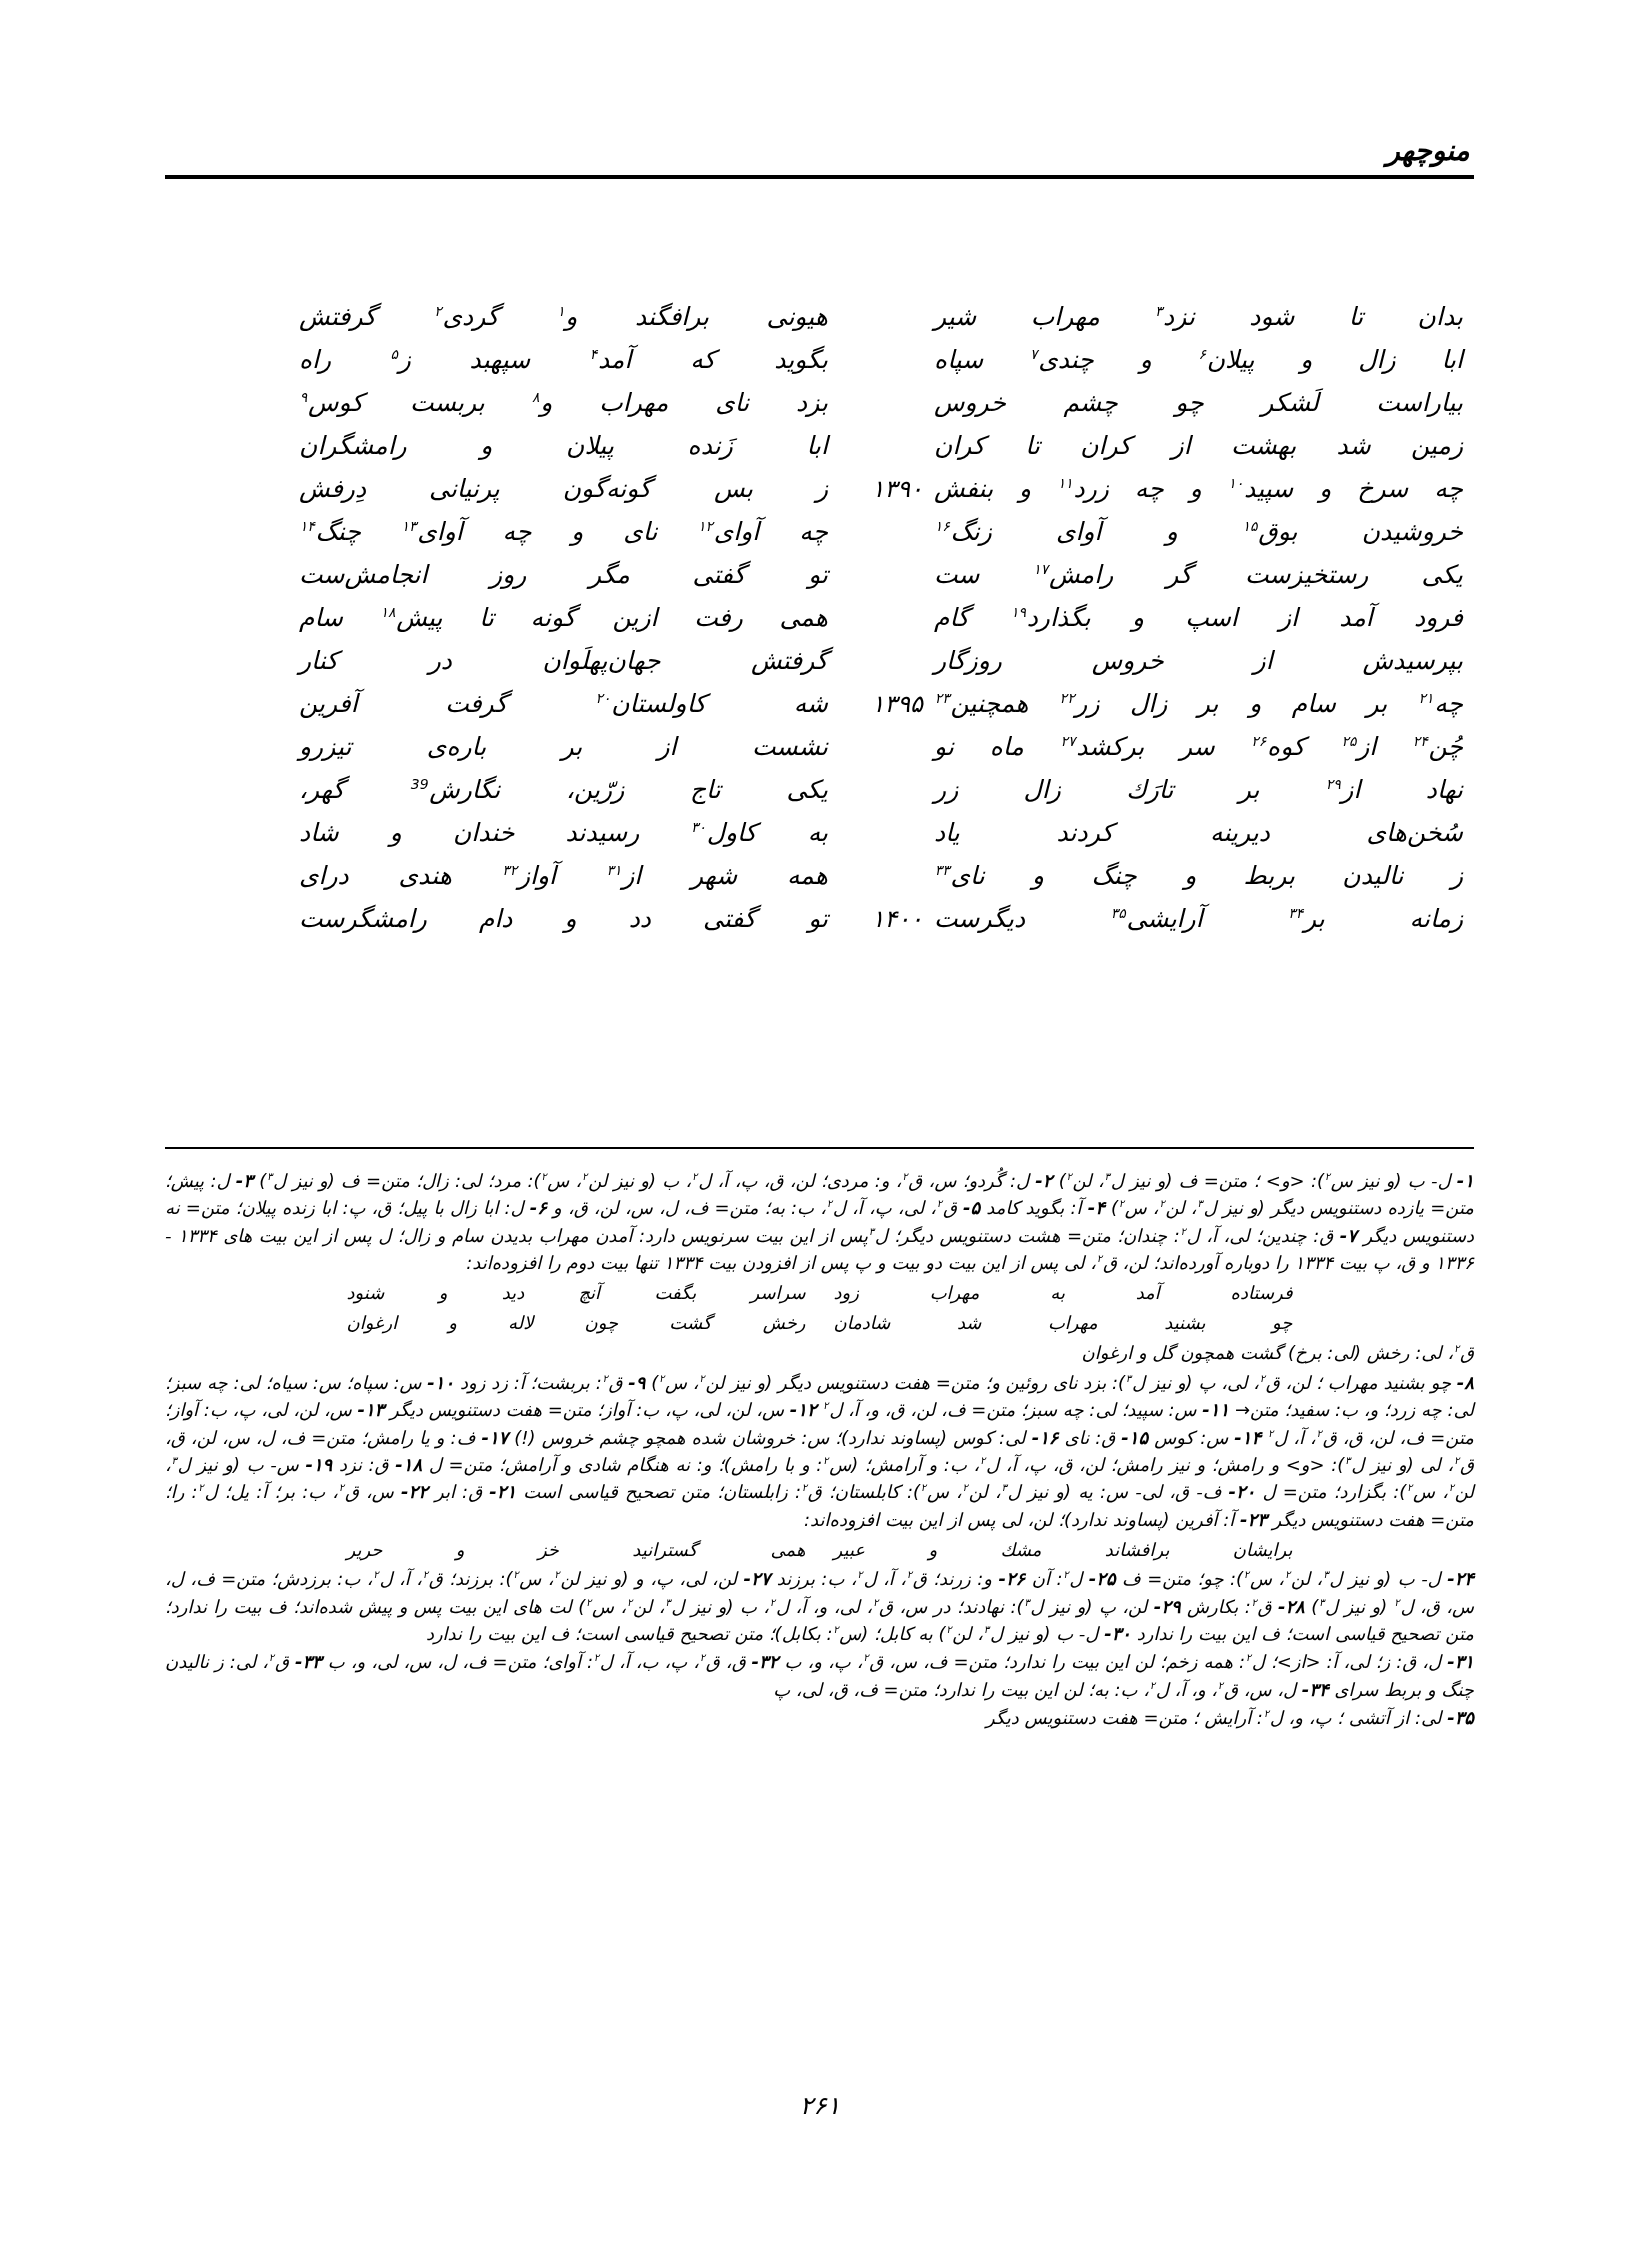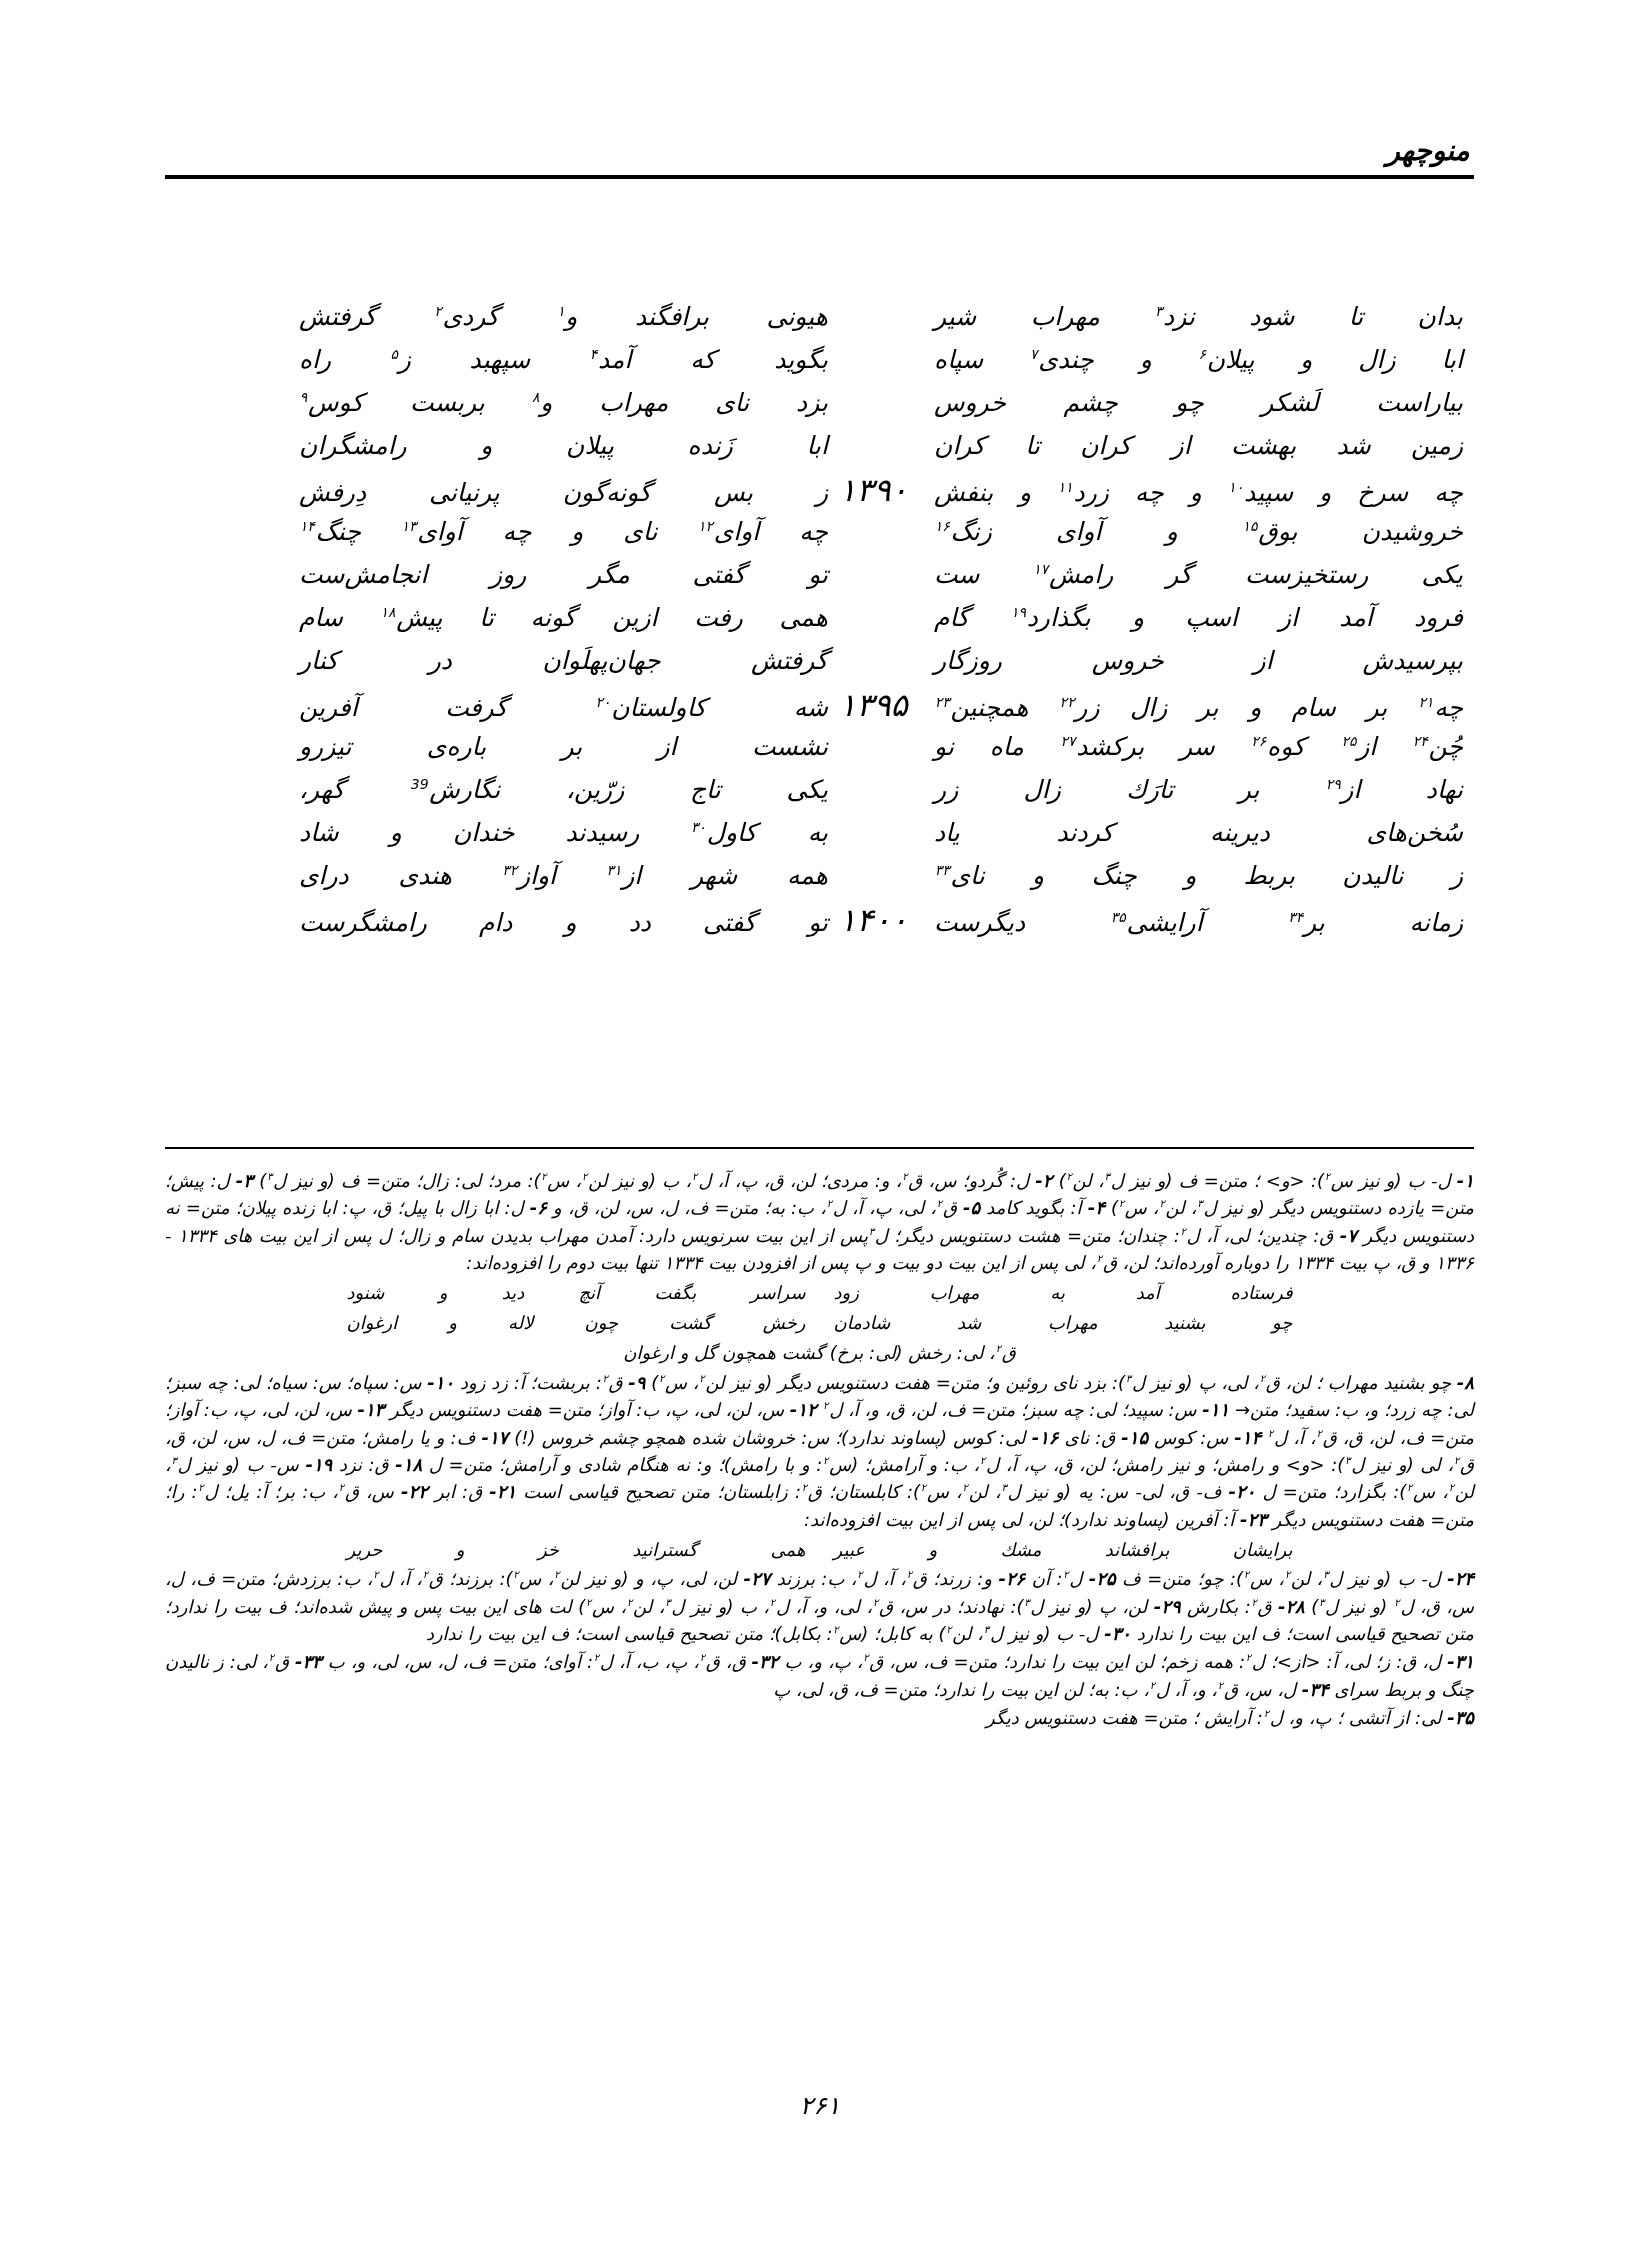--- a/index.html
+++ b/index.html
@@ -55,22 +55,22 @@
   }
   .verse-row {
     display: flex;
     flex-direction: row;
     align-items: baseline;
     height: 43px;
   }
   .bayt-num {
     width: 84px;
     flex: 0 0 84px;
-    font-size: 32px;
-    text-align: left;
+    font-size: 24px;
+    text-align: right;
     letter-spacing: 0.7px;
     white-space: nowrap;
   }
   .hemistich {
     flex: 1 1 0;
     font-size: 25px;
     white-space: nowrap;
     display: flex;
     justify-content: space-between;
     padding: 0 11px;
@@ -121,21 +121,21 @@
     font-size: 18px;
   }
   .quoted-couplet .qh {
     flex: 0 0 459px;
     display: flex;
     justify-content: space-between;
     padding: 0 14px;
     white-space: nowrap;
   }
   .quoted-line {
-    text-align: center;
+    text-align: right;
     margin: 1.4px 0 2.8px 0;
   }
 
   
   .folio {
     position: absolute;
     top: 2091px;
     left: 0;
     right: 0;
     text-align: center;

